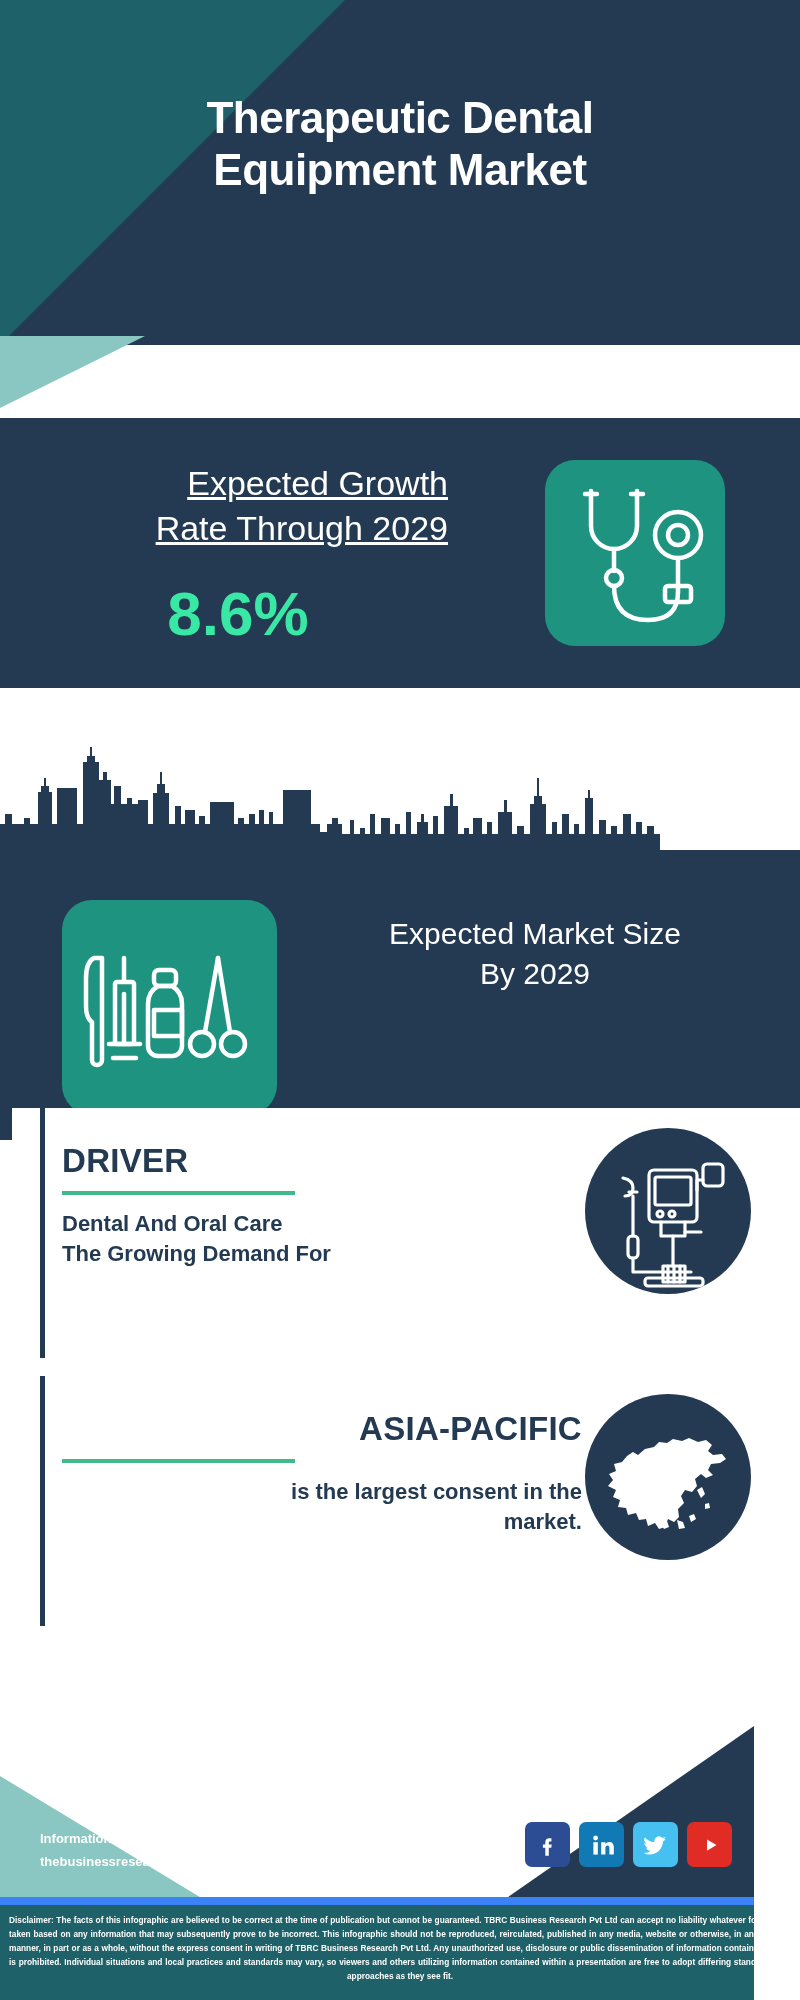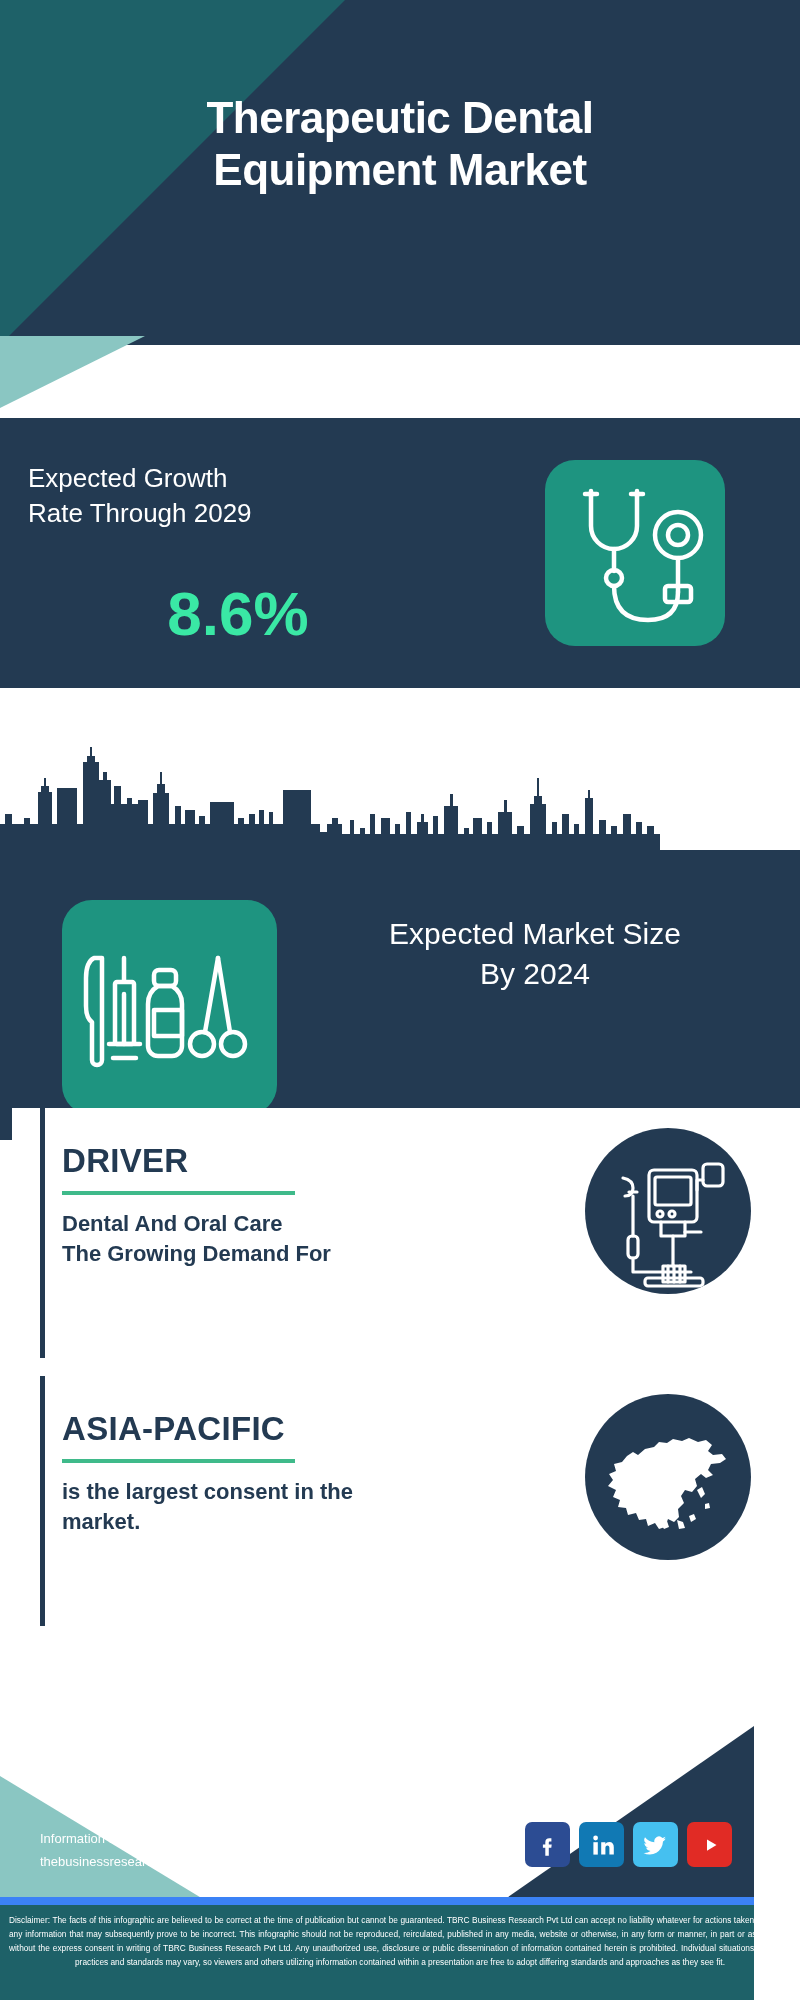--- a/index.html
+++ b/index.html
@@ -31,22 +31,22 @@
     z-index:2;
   }
 
   
   .growth {
     position:absolute; left:0; top:418px; width:800px; height:270px;
     background:#233a52; overflow:hidden;
   }
   .growth-text {
     position:absolute; left:28px; top:43px; width:420px;
-    text-align:left; color:#ffffff;
-    font-size:26px; line-height:1.33; font-weight:normal;
+    text-align:right; color:#ffffff;
+    font-size:34px; line-height:1.33; font-weight:normal;text-decoration:underline;
   }
   .growth-value {
     position:absolute; left:28px; top:165px; width:420px;
     text-align:center; color:#3ae8a5;
     font-size:62px; font-weight:bold; line-height:1;
   }
   .icon-tile {
     position:absolute; background:#1e9480; border-radius:30px;
   }
   .tile-stetho { left:545px; top:42px; width:180px; height:186px; }
@@ -90,21 +90,21 @@
   }
   .card-sub {
     color:#233a52; font-size:22px; font-weight:bold; line-height:1.35;
   }
   .card-circle {
     position:absolute; width:166px; height:166px;
     background:#233a52; border-radius:50%; overflow:hidden;
   }
 
   
-  .footer { position:absolute; left:0; top:1688px; width:754px; height:312px; overflow:hidden; }
+  .footer { position:absolute; left:0; top:1688px; width:754px; height:312px; overflow:hidden;font-weight:bold; }
   .footer-svg { position:absolute; left:0; top:0; width:800px; height:312px; }
   .footer-text {
     position:absolute; left:40px; top:140px; width:420px;
     color:#ffffff; font-size:13px; line-height:1.75; z-index:5;
   }
   .social {
     position:absolute; right:22px; top:134px; display:flex; gap:9px; z-index:5;
   }
   .sicon {
     width:45px; height:45px; border-radius:7px;
@@ -172,21 +172,21 @@
   </div>
 
   <div class="skyline-wrap">
     <div class="skyline-white"></div>
     <svg class="skyline-svg" viewBox="0 0 800 135" preserveAspectRatio="none">
       <path fill="#233a52" d="M0 135 V104 h5 v-10 h7 v10 h12 v-6 h6 v6 h8 V72 h3 v-6 h3 v-8 h2 v8 h3 v6 h3 v32 h5 V68 h20 v36 h6 V42 h4 v-6 h3 v-9 h2 v9 h3 v6 h4 v18 h4 v-8 h4 v8 h4 v24 h3 v-18 h7 v18 h6 v-6 h5 v6 h6 V80 h10 v24 h5 V73 h4 v-9 h3 v-12 h2 v12 h3 v9 h4 v31 h6 V86 h6 v18 h4 v-14 h10 v14 h4 v-8 h6 v8 h5 v-22 h24 v22 h4 v-6 h6 v6 h5 v-10 h6 v10 h4 v-14 h5 v14 h5 V92 h4 v12 h10 v-34 h28 v34 h9 v8 h7 v-8 h5 v-6 h6 v6 h4 v10 h8 v-14 h4 v14 h6 v-6 h5 v6 h5 v-20 h5 v20 h6 v-16 h9 v16 h5 v-10 h5 v10 h6 v-22 h5 v22 h6 v-12 h4 v-8 h3 v8 h4 v12 h5 v-18 h5 v18 h6 v-28 h6 v-12 h3 v12 h5 v28 h6 v-6 h5 v6 h4 v-16 h9 v16 h5 v-12 h5 v12 h6 v-22 h6 v-12 h3 v12 h5 v22 h5 v-8 h7 v8 h6 v-30 h4 v-8 h3 v-18 h2 v18 h3 v8 h4 v30 h6 v-12 h5 v12 h5 v-20 h7 v20 h5 v-10 h5 v10 h6 v-36 h3 v-8 h2 v8 h3 v36 h6 v-14 h7 v14 h5 v-8 h6 v8 h6 v-20 h8 v20 h5 v-12 h6 v12 h5 v-8 h7 v8 h6 V135 Z"></path>
     </svg>
 
     <div class="size-text">
       <div>Expected Market Size</div>
-      <div>By 2024</div>
+      <div>By 2029</div>
     </div>
 
     <div class="icon-tile tile-tools">
       <svg viewBox="0 0 215 215" width="215" height="215">
         <g fill="none" stroke="#ffffff" stroke-width="4.5" stroke-linecap="round" stroke-linejoin="round">
 
           <path d="M32 58 q-8 4 -8 20 v28 q0 12 6 16 v38 a5 5 0 0 0 10 0 V58 Z"></path>
 
           <path d="M62 58 v22"></path>
           <rect x="53" y="82" width="19" height="62" rx="2"></rect>
@@ -242,21 +242,21 @@
             <path d="M48 130 v14 h58"></path>
             <rect x="60" y="150" width="58" height="8" rx="3"></rect>
             <path d="M100 104 h16"></path>
           </g>
         </svg>
       </div>
     </div>
 
     <div class="card" style="top:268px;">
       <div class="card-bar" style="height:250px;"></div>
-      <div class="card-body" style="top:35px;">
+      <div class="card-body" style="top:35px;text-align:right;">
         <div class="card-head">ASIA-PACIFIC</div>
         <div class="card-rule"></div>
         <div class="card-sub">
           <div>is the largest consent in the</div>
           <div>market.</div>
         </div>
       </div>
       <div class="card-circle" style="left:545px; top:18px;">
         <svg viewBox="0 0 166 166" width="166" height="166">
           <g fill="#ffffff">

